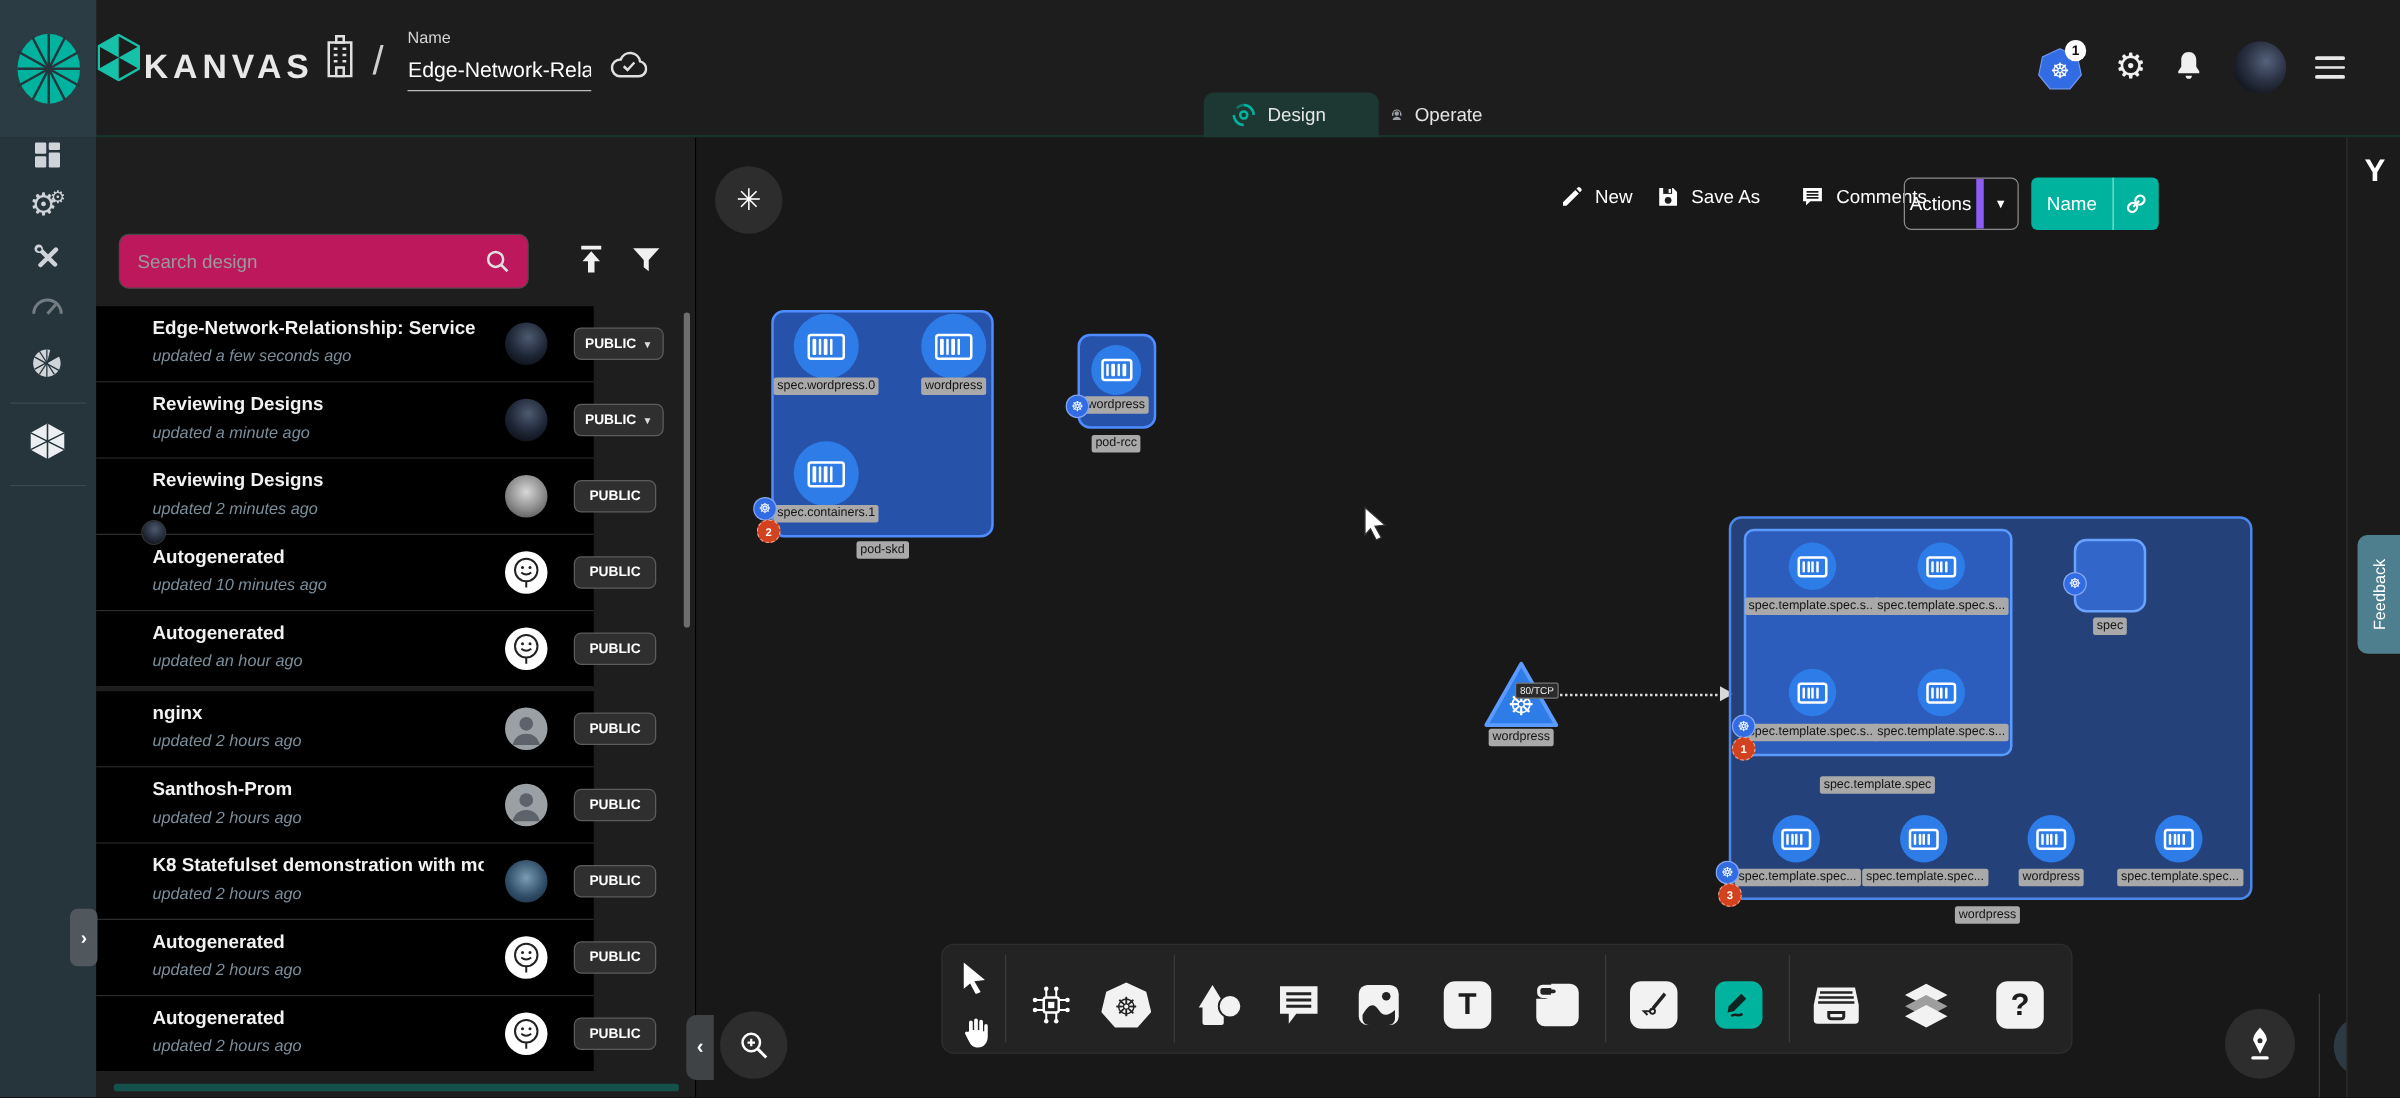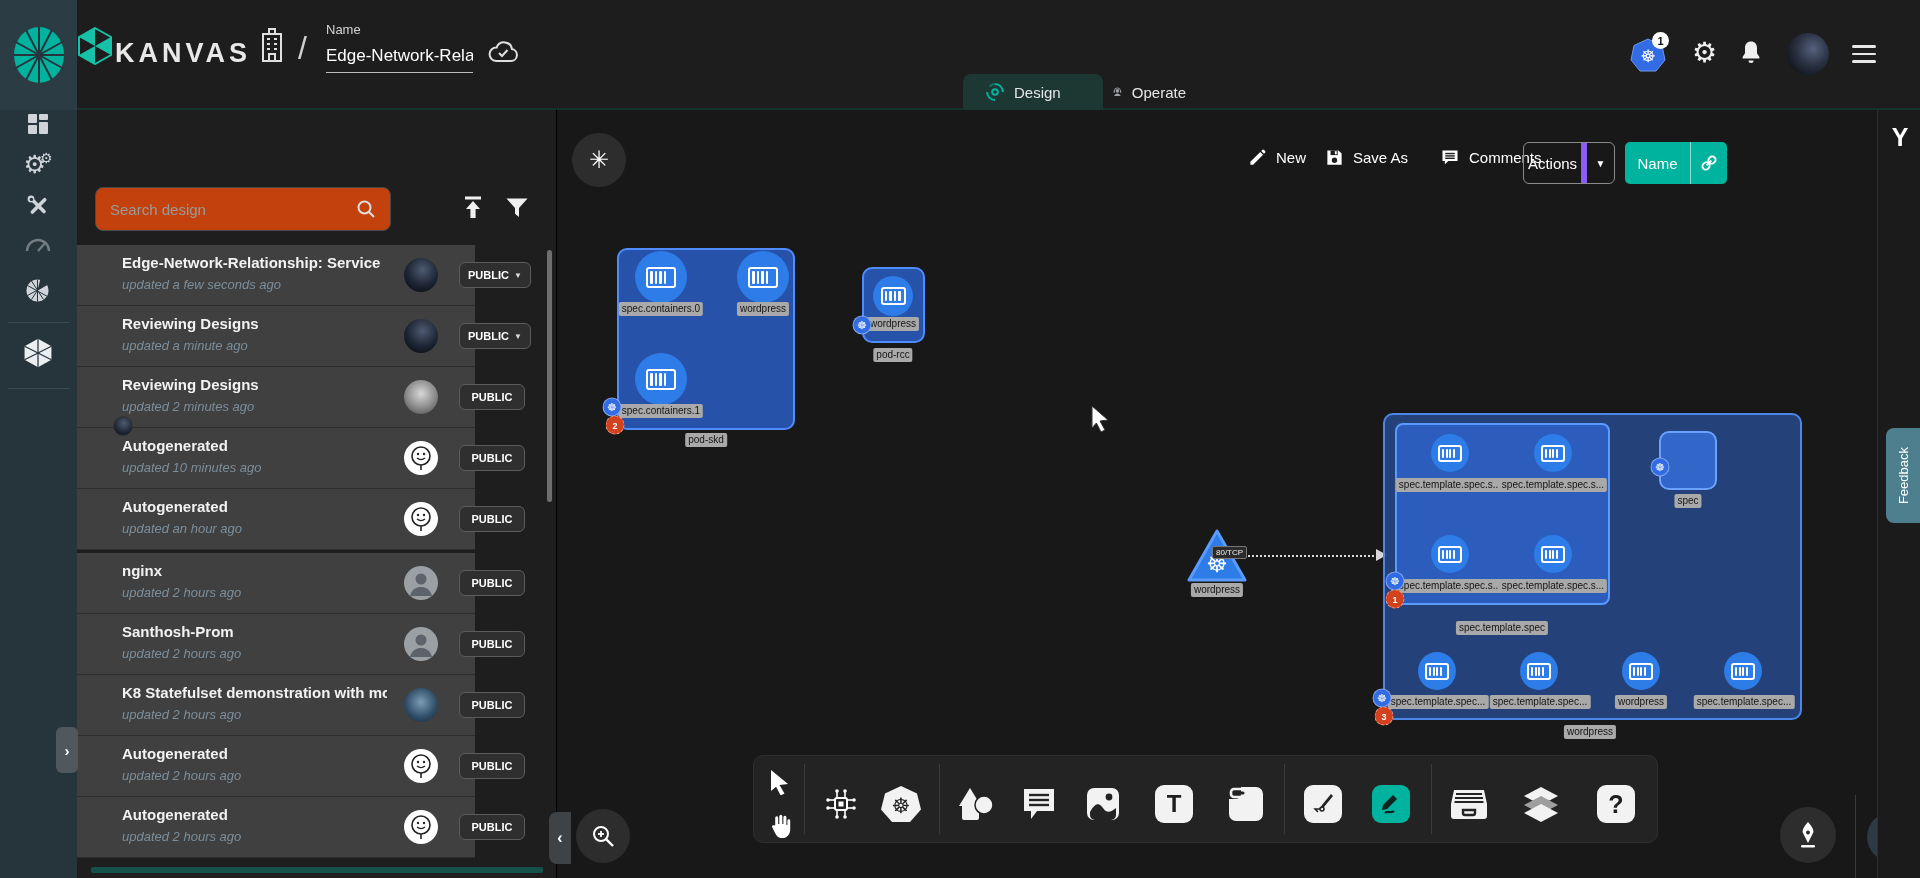--- a/index.html
+++ b/index.html
@@ -19,24 +19,24 @@
   .avatar-lg{position:absolute;left:1787px;top:33px;width:42px;height:42px;border-radius:50%;background:radial-gradient(circle at 62% 38%,#55627c 0%,#2a3142 45%,#0d1017 85%);}
   .burger{position:absolute;left:1852px;top:45px;width:24px;height:18px;display:flex;flex-direction:column;justify-content:space-between;}
   .burger i{height:2.6px;background:#e8e8e8;border-radius:2px;}
   
   .sidebar{position:absolute;left:0;top:110px;width:77px;height:768px;background:#26343c;}
   .sbi{position:absolute;left:38px;transform:translate(-50%,-50%);display:flex;align-items:center;justify-content:center;color:#cfd4d8;}
   .sdiv{position:absolute;left:8px;width:61px;height:1px;background:#3a4a52;}
   
   .panel{position:absolute;left:77px;top:110px;width:480px;height:768px;background:#1e1e1e;border-right:1px solid #000;box-sizing:border-box;}
   .panel-title{position:absolute;left:0;top:8px;width:480px;height:48px;background:#060606;display:flex;align-items:center;justify-content:center;font-size:14px;font-weight:700;letter-spacing:.5px;color:#fff;}
-  .search{position:absolute;left:18px;top:77px;width:296px;height:44px;background:#c2410c;border:1px solid #4a4a4a;border-radius:8px;box-sizing:border-box;display:flex;align-items:center;}
+  .search{position:absolute;left:18px;top:77px;width:328px;height:44px;background:#be185d;border:1px solid #4a4a4a;border-radius:8px;box-sizing:border-box;display:flex;align-items:center;}
   .search input{flex:1;background:transparent;border:none;outline:none;color:#e5e5e5;font-size:15px;padding:0 14px;font-family:"Liberation Sans",sans-serif;}
   .search input::placeholder{color:#9a9a9a;}
-  .row{position:absolute;left:0;width:398px;height:61px;border-bottom:1px solid #2d2d2d;box-sizing:border-box;background:#404040;padding-left:36px;}
+  .row{position:absolute;left:0;width:398px;height:61px;border-bottom:1px solid #2d2d2d;box-sizing:border-box;background:#000000;padding-left:36px;}
   .row .t{position:absolute;left:45px;top:9px;font-size:15px;font-weight:700;color:#f2f2f2;width:265px;white-space:nowrap;overflow:hidden;}
   .row .s{position:absolute;left:45px;top:32px;font-size:13px;font-style:italic;color:#7b8e9b;}
   .row .av{position:absolute;left:327px;top:13px;width:34px;height:34px;border-radius:50%;}
   .badge{position:absolute;left:382px;top:17px;height:26px;min-width:66px;padding:0 8px;background:#2f2f2f;border:1px solid #5c5c5c;border-radius:6px;color:#fff;font-size:11px;font-weight:700;display:flex;align-items:center;justify-content:center;gap:5px;box-sizing:border-box;}
   .badge .car{font-size:8px;color:#ddd;}
   .av.photo-dark{background:radial-gradient(circle at 55% 35%,#4d5a70 0%,#1c2433 55%,#090c12 90%);}
   .av.photo-gray{background:radial-gradient(circle at 50% 40%,#d8d8d8 0%,#8a8a8a 55%,#4a4a4a 95%);}
   .av.photo-guy{background:radial-gradient(circle at 50% 42%,#7a9cb5 0%,#33516b 55%,#13283a 95%);}
   .av.smiley{background:#fff;display:flex;align-items:center;justify-content:center;}
   .av.person{background:#9aa0a4;display:flex;align-items:center;justify-content:center;overflow:hidden;}
@@ -447,21 +447,21 @@
       </div>
     </div>
   <div class="cn s52" style="left:661px;top:379px">
       <div class="g">
         <i></i>
         <i></i>
         <i></i>
         <i></i>
       </div>
     </div>
-  <div class="chip" style="left:661px;top:302px">spec.containers.0</div>
+  <div class="chip" style="left:661px;top:302px">spec.wordpress.0</div>
   <div class="chip" style="left:763px;top:302px">wordpress</div>
   <div class="chip" style="left:661px;top:404px">spec.containers.1</div>
   <div class="chip" style="left:706px;top:433px">pod-skd</div>
   <div class="nbad k8s" style="left:612px;top:407px">☸</div>
   <div class="nbad err" style="left:615px;top:425px">2</div>
 
   <div class="krect pod2"></div>
   <div class="cn s40" style="left:893px;top:296px">
       <div class="g">
         <i></i>

